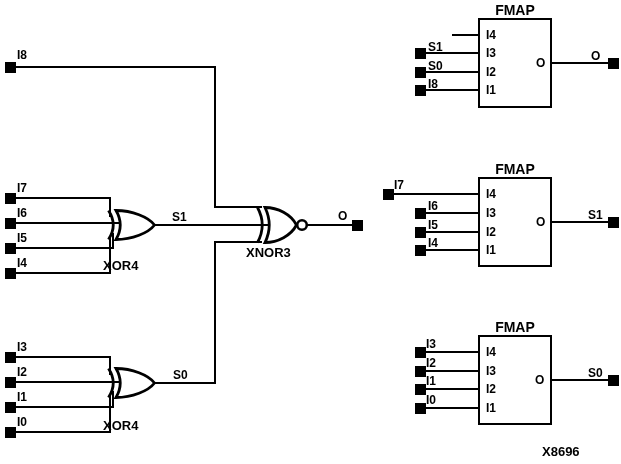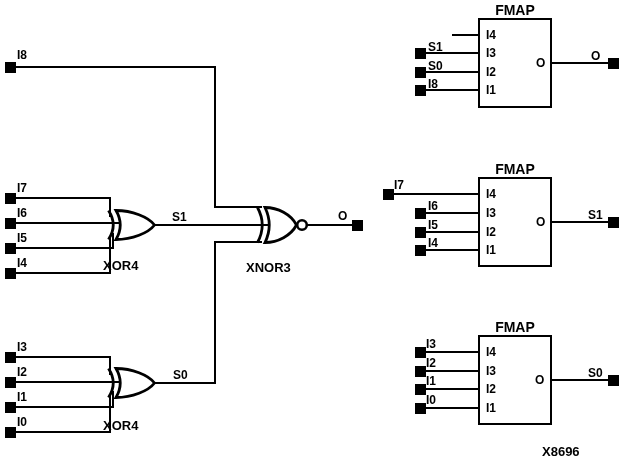--- a/index.html
+++ b/index.html
@@ -86,21 +86,21 @@
   <div class="lbl" style="left:17px;top:232px">I5</div>
   <div class="lbl" style="left:17px;top:257px">I4</div>
   <div class="lbl" style="left:17px;top:341px">I3</div>
   <div class="lbl" style="left:17px;top:366px">I2</div>
   <div class="lbl" style="left:17px;top:391px">I1</div>
   <div class="lbl" style="left:17px;top:416px">I0</div>
   <div class="lbl" style="left:172px;top:211px">S1</div>
   <div class="lbl" style="left:173px;top:369px">S0</div>
   <div class="lbl" style="left:338px;top:210px">O</div>
   <div class="lbl cap" style="left:103px;top:259px">XOR4</div>
-  <div class="lbl cap" style="left:246px;top:261px">XNOR3</div>
+  <div class="lbl cap" style="left:246px;top:246px">XNOR3</div>
   <div class="lbl cap" style="left:103px;top:419px">XOR4</div>
 
   <div class="fmap-title" style="top:3px">FMAP</div>
   <div class="fmap-box" style="top:18px"></div>
   <div class="lbl" style="left:486px;top:29px">I4</div>
   <div class="lbl" style="left:486px;top:47px">I3</div>
   <div class="lbl" style="left:486px;top:66px">I2</div>
   <div class="lbl" style="left:486px;top:84px">I1</div>
   <div class="lbl" style="left:536px;top:57px">O</div>
   <div class="lbl" style="left:428px;top:41px">S1</div>

